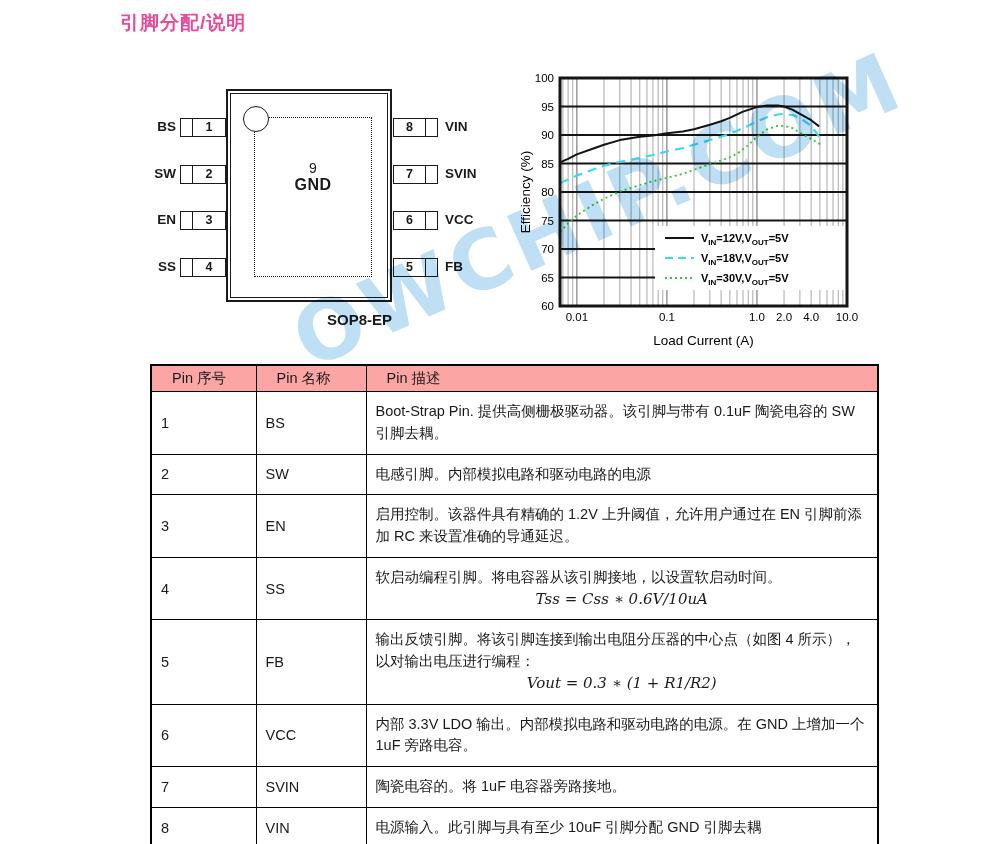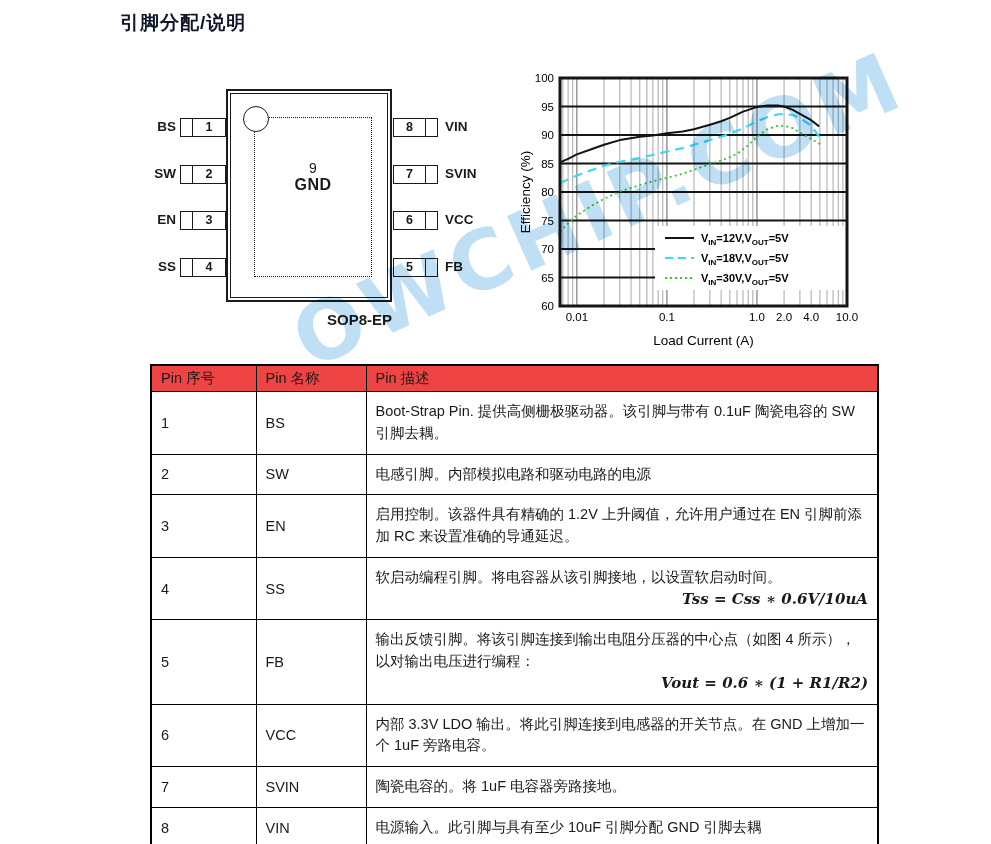--- a/index.html
+++ b/index.html
@@ -42,34 +42,34 @@
              font-family:"DejaVu Sans","Liberation Sans",sans-serif;font-weight:bold;
              font-size:82px;letter-spacing:5px;color:#BEDFF4;line-height:1;
              transform:rotate(-24deg);transform-origin:0 50%;
              mix-blend-mode:multiply;pointer-events:none;}
 
   
   .pin-table{position:absolute;left:150px;top:364px;width:727px;border-collapse:collapse;
              table-layout:fixed;}
   .pin-table th,.pin-table td{border:1.5px solid #000;box-sizing:border-box;}
   .pin-table{border:2px solid #000;}
-  .pin-table th{background:#ef4444;font-weight:normal;text-align:left;font-size:14.5px;
-             padding:3px 9px;height:24px;}
+  .pin-table th{background:#fca5a5;font-weight:normal;text-align:left;font-size:14.5px;
+             padding:3px 20px;height:24px;}
   td.c-no,td.c-name{font-size:14.5px;padding:3px 9px;vertical-align:middle;}
   td.c-desc{font-size:14.5px;padding:9px 9px;line-height:1.5;vertical-align:middle;}
-  .formula{text-align:right;font-family:"DejaVu Serif","Liberation Serif",serif;
-           font-style:italic;font-weight:bold;font-size:15px;line-height:1.45;}
+  .formula{text-align:center;font-family:"DejaVu Serif","Liberation Serif",serif;
+           font-style:italic;font-weight:normal;font-size:15px;line-height:1.45;}
   tr.tall td{height:52px;}
 </style>
 </head>
 <body>
 
 <div class="page">
 
-  <div class="title" style="color: #0f172a;">引脚分配/说明</div>
+  <div class="title" style="color: #ec4899;">引脚分配/说明</div>
 
   <div class="pkg">
     <div class="pkg-body"></div>
     <div class="ep-rect"></div>
     <div class="pin1-circle"></div>
     <div class="ep-label">
       <div class="ep-num">9</div>
       <div class="ep-name">GND</div>
     </div>
     <div class="pkg-name">SOP8-EP</div>
@@ -244,28 +244,28 @@
           <td class="c-desc">
             <div>软启动编程引脚。将电容器从该引脚接地，以设置软启动时间。</div>
             <div class="formula">Tss = Css ∗ 0.6V/10uA</div>
           </td>
         </tr>
         <tr>
           <td class="c-no">5</td>
           <td class="c-name">FB</td>
           <td class="c-desc">
             <div>输出反馈引脚。将该引脚连接到输出电阻分压器的中心点（如图 4 所示），以对输出电压进行编程：</div>
-            <div class="formula">Vout = 0.6 ∗ (1 + R1/R2)</div>
+            <div class="formula">Vout = 0.3 ∗ (1 + R1/R2)</div>
           </td>
         </tr>
         <tr>
           <td class="c-no">6</td>
           <td class="c-name">VCC</td>
           <td class="c-desc">
-            <div>内部 3.3V LDO 输出。将此引脚连接到电感器的开关节点。在 GND 上增加一个 1uF 旁路电容。</div>
+            <div>内部 3.3V LDO 输出。内部模拟电路和驱动电路的电源。在 GND 上增加一个 1uF 旁路电容。</div>
           </td>
         </tr>
         <tr>
           <td class="c-no">7</td>
           <td class="c-name">SVIN</td>
           <td class="c-desc">
             <div>陶瓷电容的。将 1uF 电容器旁路接地。</div>
           </td>
         </tr>
         <tr>

